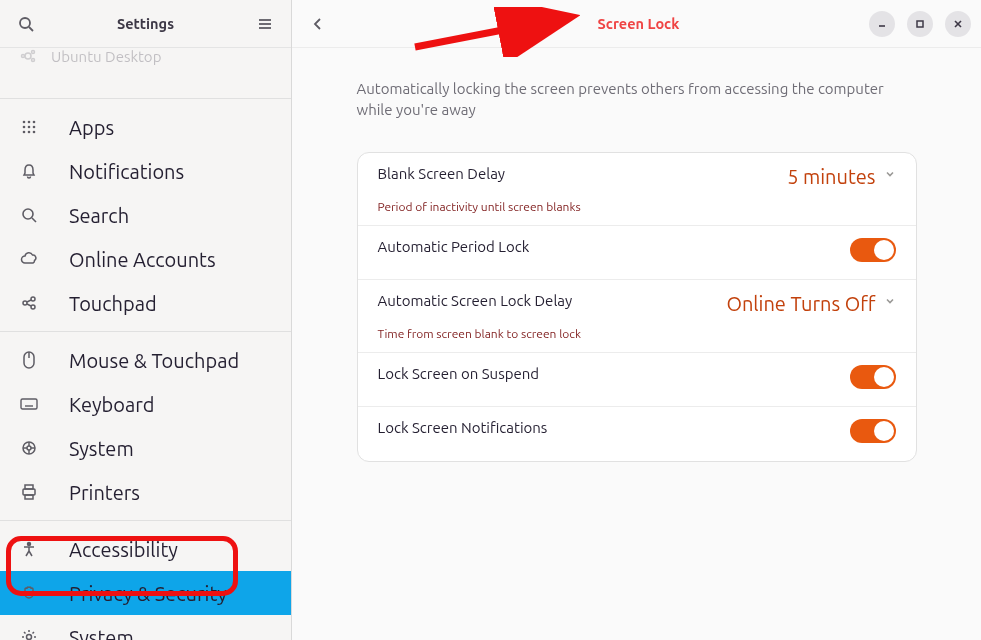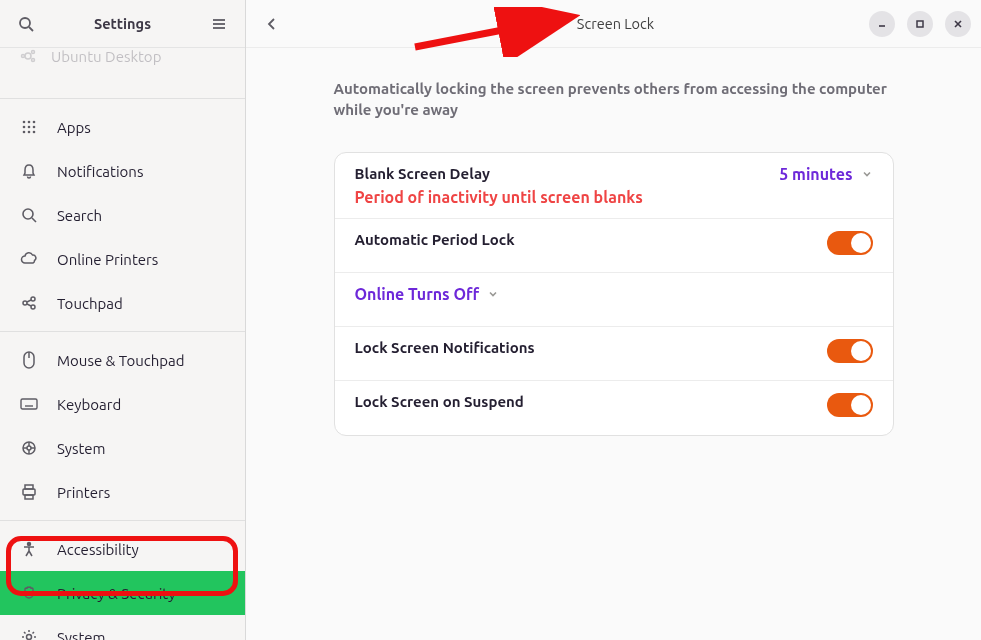--- a/index.html
+++ b/index.html
@@ -1,43 +1,43 @@
 <!DOCTYPE html>
 <html><head>
   <meta charset="utf-8">
   <style>
     * { margin: 0; padding: 0; box-sizing: border-box; }
     body { font-family: Ubuntu, Cantarell, -apple-system, sans-serif; background: #fafafa; width: 981px; height: 640px; overflow: hidden; color: #241f31; }
     .app { display: flex; height: 100%; background: #fafafa; }
-    .sidebar { width: 246px; background: #f6f5f4; border-right: 1px solid #d9d9d9; display: flex; flex-direction: column; }
+    .sidebar { width: 292px; background: #f6f5f4; border-right: 1px solid #d9d9d9; display: flex; flex-direction: column; }
     .sidebar-header { height: 48px; display: flex; align-items: center; padding: 0 10px; border-bottom: 1px solid #e4e4e4; position: relative; }
     .sidebar-header .title { position: absolute; left: 0; right: 0; text-align: center; font-weight: 700; font-size: 14.5px; color: #3d3846; pointer-events: none; }
     .sidebar-header .search-btn, .sidebar-header .menu-btn { width: 32px; height: 32px; display: flex; align-items: center; justify-content: center; border: none; background: transparent; border-radius: 6px; cursor: pointer; z-index: 2; }
     .sidebar-header .menu-btn { margin-left: auto; }
     .sidebar-list { flex: 1; overflow-y: auto; }
-    .sidebar-item { height: 44px; display: flex; align-items: center; padding: 0 10px 0 20px; gap: 19px; cursor: pointer; font-size: 15px; color: #241f31; }
-    .sidebar-item.selected { background: #22c55e; }
+    .sidebar-item { height: 44px; display: flex; align-items: center; padding: 0 10px 0 20px; gap: 31px; cursor: pointer; font-size: 20px; color: #241f31; }
+    .sidebar-item.selected { background: #0ea5e9; }
     .sidebar-item .icon-slot { width: 18px; height: 18px; display: flex; align-items: center; justify-content: center; color: #5e5c64; flex-shrink: 0; }
     .sidebar-divider { height: 1px; background: #e0e0e0; margin: 6px 0; }
     .content { flex: 1; display: flex; flex-direction: column; background: #fafafa; }
     .content-header { height: 48px; display: flex; align-items: center; padding: 0 10px; border-bottom: 1px solid #ececec; position: relative; }
     .content-header .back-btn { width: 32px; height: 32px; display: flex; align-items: center; justify-content: center; border: none; background: transparent; border-radius: 6px; cursor: pointer; z-index: 2; }
-    .content-header .page-title { position: absolute; left: 4px; right: 0; text-align: center; font-weight: 400; font-size: 14.5px; color: #404040; pointer-events: none; }
+    .content-header .page-title { position: absolute; left: 4px; right: 0; text-align: center; font-weight: 700; font-size: 14.5px; color: #ef4444; pointer-events: none; }
     .window-controls { margin-left: auto; display: flex; gap: 12px; z-index: 2; }
     .window-btn { width: 26px; height: 26px; border-radius: 50%; border: none; background: #e4e3e6; display: flex; align-items: center; justify-content: center; cursor: pointer; }
     .content-body { flex: 1; overflow-y: auto; padding: 30px 0; }
-    .content-inner { width: 560px; margin: 0 auto; font-weight: bold; }
+    .content-inner { width: 560px; margin: 0 auto; }
     .description { font-size: 15px; color: #6f6d76; margin-bottom: 32px; line-height: 1.4; }
     .settings-group { background: #fff; border: 1px solid #e1e1e1; border-radius: 12px; overflow: hidden; }
     .settings-row { padding: 12px 20px; display: flex; align-items: flex-start; border-bottom: 1px solid #ececec; min-height: 54px; }
     .settings-row:last-child { border-bottom: none; }
     .settings-row .row-text { flex: 1; }
     .settings-row .row-title { font-size: 15px; color: #241f31; }
-    .settings-row .row-sub { font-size: 16px; color: #ef4444; margin-top: 6px; }
-    .row-value { font-size: 16px; color: #6d28d9; margin-right: 8px; }
+    .settings-row .row-sub { font-size: 12px; color: #7f1d1d; margin-top: 18px; }
+    .row-value { font-size: 20px; color: #c2410c; margin-right: 8px; }
     .chevron { color: #9a9996; }
     .toggle { width: 46px; height: 24px; background: #e9590f; border-radius: 12px; position: relative; cursor: pointer; }
     .toggle::after { content: ""; position: absolute; right: 2px; top: 2px; width: 20px; height: 20px; background: #fff; border-radius: 50%; }
     .annotation-arrow { position: absolute; left: 410px; top: 7px; z-index: 30; pointer-events: none; }
     .annotation-rect { position: absolute; left: 6px; top: 536px; width: 232px; height: 60px; border: 5px solid #e11; border-radius: 15px; z-index: 30; pointer-events: none; }
     .cutoff-item { height: 44px; display:flex; align-items:flex-start; padding: 0 10px 0 20px; gap:15px; opacity:0.25; font-size:15px; }
   </style>
 </head>
 <body>
 
@@ -104,21 +104,21 @@
             </svg>
           </span>
         <span>Search</span>
       </div>
       <div class="sidebar-item">
         <span class="icon-slot">
             <svg width="18" height="14" viewBox="0 0 18 14" fill="none" stroke="#5e5c64" stroke-width="1.5">
               <path d="M5 11 a3.5 3.5 0 0 1 0-7 a4 4 0 0 1 7.5-1 a3 3 0 0 1 2 5.5 a2.5 2.5 0 0 1 -1.5 2.5 Z"></path>
             </svg>
           </span>
-        <span>Online Printers</span>
+        <span>Online Accounts</span>
       </div>
       <div class="sidebar-item">
         <span class="icon-slot">
             <svg width="16" height="16" viewBox="0 0 16 16" fill="none" stroke="#5e5c64" stroke-width="1.5">
               <circle cx="4" cy="8" r="2"></circle>
               <circle cx="12" cy="4" r="2"></circle>
               <circle cx="12" cy="12" r="2"></circle>
               <line x1="6" y1="7" x2="10" y2="5"></line>
               <line x1="6" y1="9" x2="10" y2="11"></line>
             </svg>
@@ -250,36 +250,40 @@
           </div>
 
           <div class="settings-row">
             <div class="row-text">
               <div class="row-title">Automatic Period Lock</div>
             </div>
             <div class="toggle"></div>
           </div>
 
           <div class="settings-row">
+            <div class="row-text">
+              <div class="row-title">Automatic Screen Lock Delay</div>
+              <div class="row-sub">Time from screen blank to screen lock</div>
+            </div>
             <span class="row-value">Online Turns Off</span>
             <span class="chevron"><svg width="12" height="12" viewBox="0 0 12 12" fill="none" stroke="#9a9996" stroke-width="1.6">
                   <polyline points="3,4.5 6,7.5 9,4.5"></polyline>
                 </svg></span>
           </div>
 
           <div class="settings-row">
             <div class="row-text">
+              <div class="row-title">Lock Screen on Suspend</div>
+            </div>
+            <div class="toggle"></div>
+          </div>
+
+          <div class="settings-row">
+            <div class="row-text">
               <div class="row-title">Lock Screen Notifications</div>
-            </div>
-            <div class="toggle"></div>
-          </div>
-
-          <div class="settings-row">
-            <div class="row-text">
-              <div class="row-title">Lock Screen on Suspend</div>
             </div>
             <div class="toggle"></div>
           </div>
 
         </div>
       </div>
     </div>
   </main>
 </div>
 

